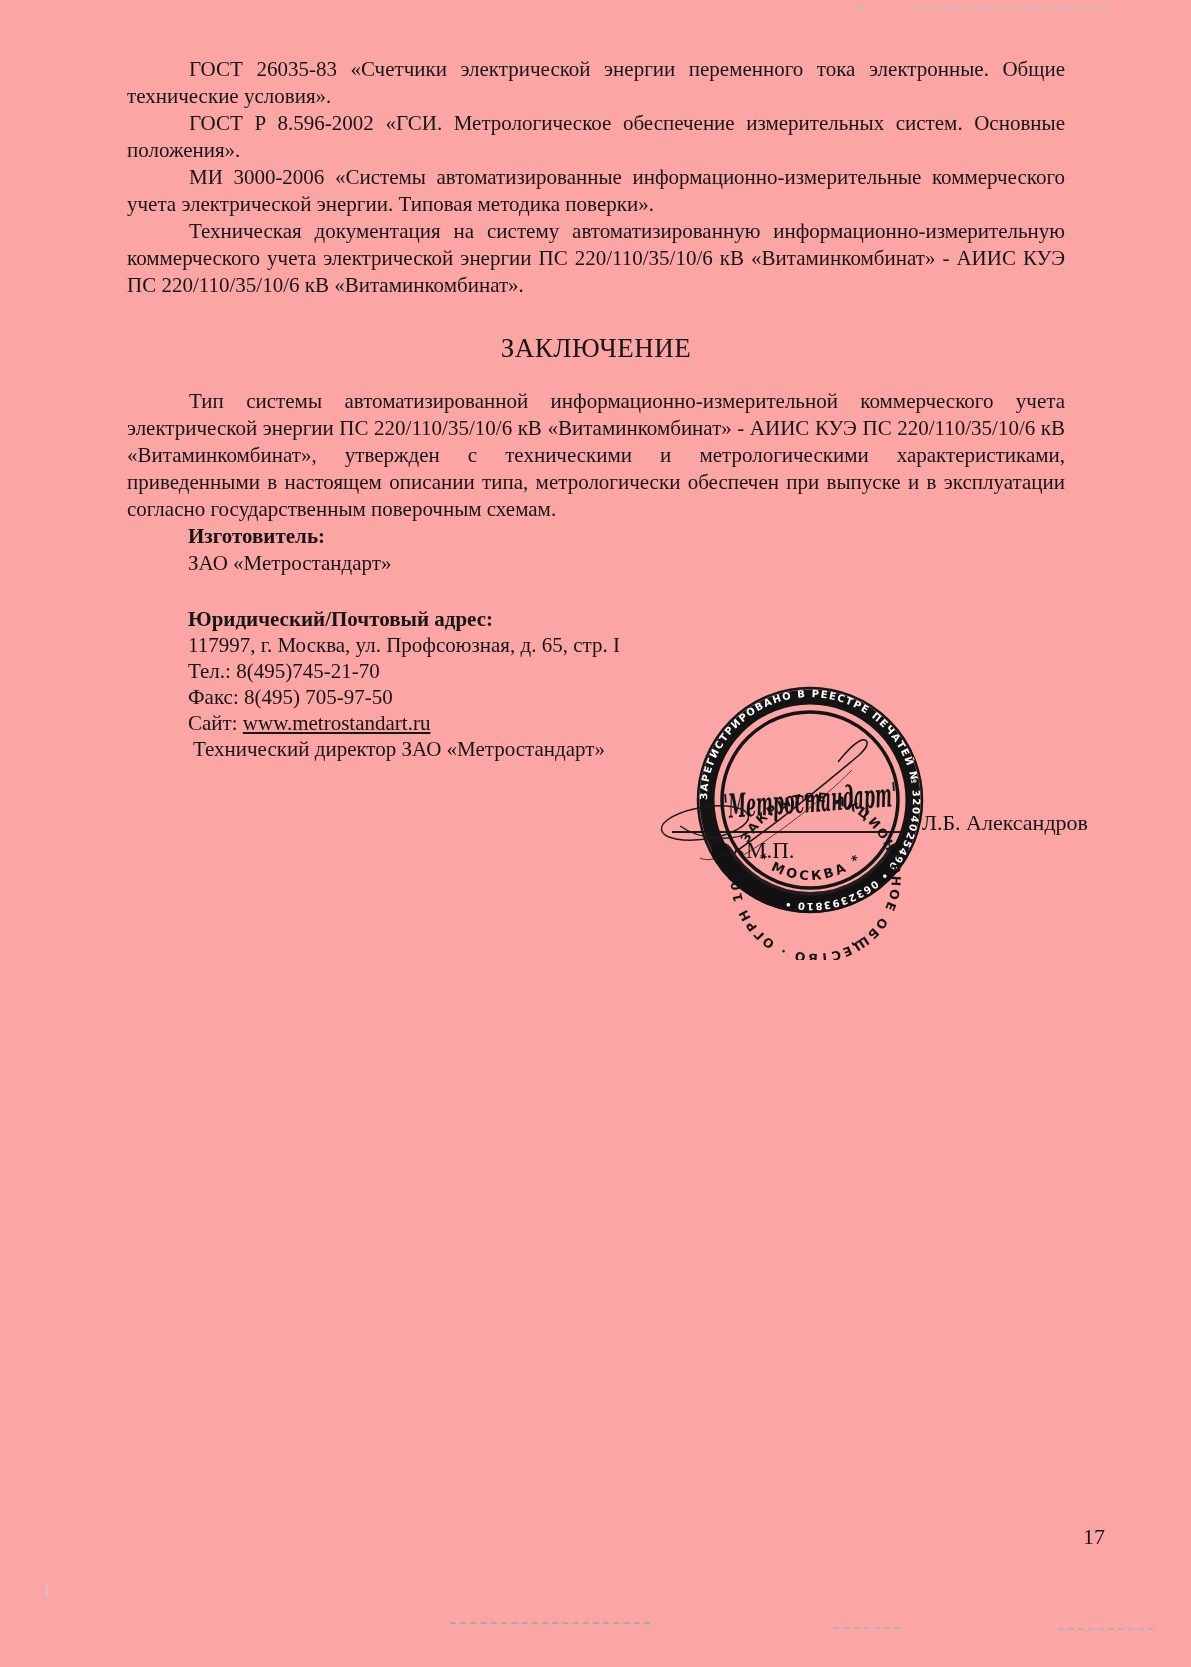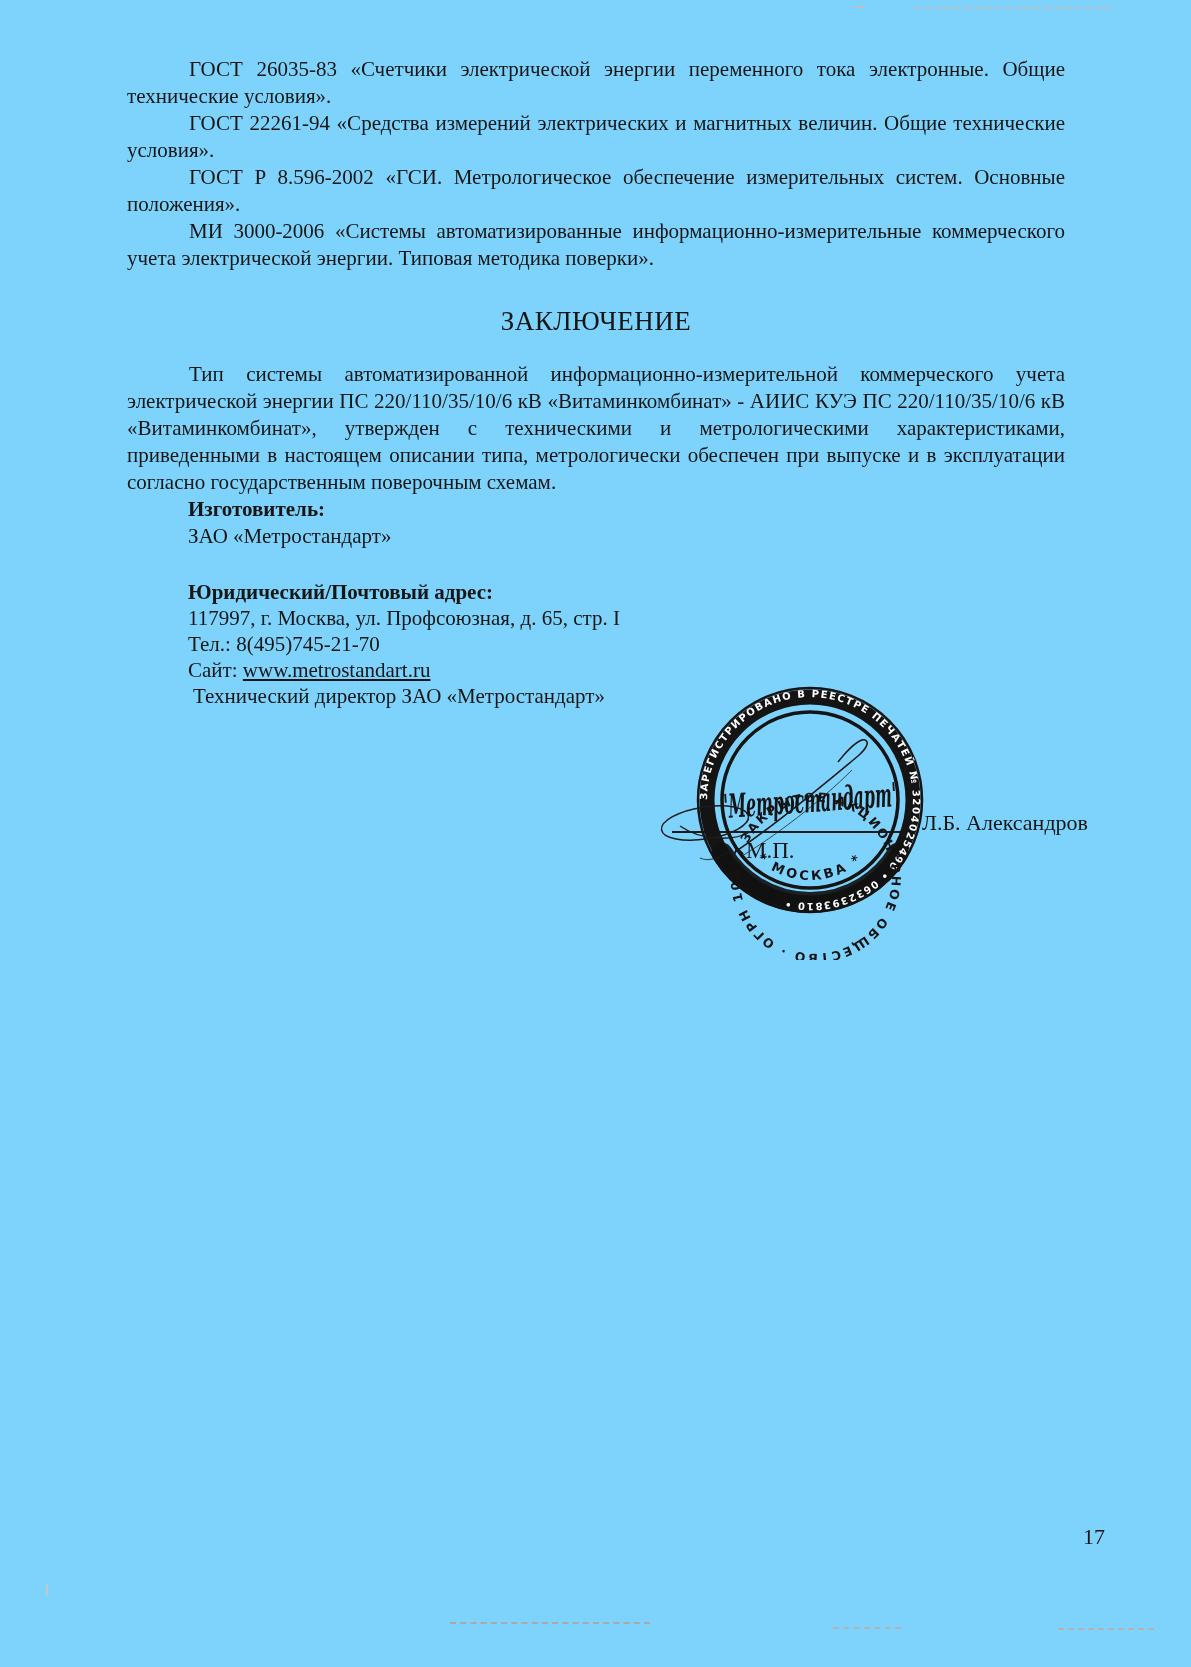--- a/index.html
+++ b/index.html
@@ -1,19 +1,19 @@
 <!DOCTYPE html>
 <html><head>
 <meta charset="utf-8">
 <style>
   html,body{margin:0;padding:0;background:#888;}
   .page{
     position:relative;
     width:1191px;height:1667px;
-    background:#7dd3fc;
+    background:#fca5a5;
     font-family:"Liberation Serif","DejaVu Serif",serif;
     color:#161616;
     overflow:hidden;
   }
   .content{
     position:absolute;
     left:127px;top:56px;
     width:938px;
     font-size:21px;
     line-height:27px;
@@ -90,37 +90,38 @@
 
   <div class="artifact a1"></div>
   <div class="artifact a2"></div>
   <div class="artifact a3"></div>
   <div class="artifact a4"></div>
   <div class="artifact a5"></div>
   <div class="artifact-v a6"></div>
 
   <div class="content">
     <p class="para">ГОСТ 26035-83 «Счетчики электрической энергии переменного тока электронные. Общие технические условия».</p>
-    <p class="para">ГОСТ 22261-94 «Средства измерений электрических и магнитных величин. Общие технические условия».</p>
     <p class="para">ГОСТ Р 8.596-2002 «ГСИ. Метрологическое обеспечение измерительных систем. Основные положения».</p>
     <p class="para">МИ 3000-2006 «Системы автоматизированные информационно-измерительные коммерческого учета электрической энергии. Типовая методика поверки».</p>
+    <p class="para">Техническая документация на систему автоматизированную информационно-измерительную коммерческого учета электрической энергии ПС 220/110/35/10/6 кВ «Витаминкомбинат» - АИИС КУЭ ПС 220/110/35/10/6 кВ «Витаминкомбинат».</p>
 
     <h2 class="heading">ЗАКЛЮЧЕНИЕ</h2>
 
     <p class="para">Тип системы автоматизированной информационно-измерительной коммерческого учета электрической энергии ПС 220/110/35/10/6 кВ «Витаминкомбинат» - АИИС КУЭ ПС 220/110/35/10/6 кВ «Витаминкомбинат», утвержден с техническими и метрологическими характеристиками, приведенными в настоящем описании типа, метрологически обеспечен при выпуске и в эксплуатации согласно государственным поверочным схемам.</p>
 
     <div class="block manufacturer">
       <div class="bold">Изготовитель:</div>
       <div>ЗАО «Метростандарт»</div>
     </div>
 
     <div class="block address">
       <div class="bold">Юридический/Почтовый адрес:</div>
       <div>117997, г. Москва, ул. Профсоюзная, д. 65, стр. I</div>
       <div>Тел.: 8(495)745-21-70</div>
+      <div>Факс: 8(495) 705-97-50</div>
       <div>
         <span>Сайт:</span>
         <span class="underline">www.metrostandart.ru</span>
       </div>
       <div class="director-line">Технический директор ЗАО «Метростандарт»</div>
     </div>
   </div>
 
   <div class="sig-line"></div>
   <div class="mp">М.П.</div>

